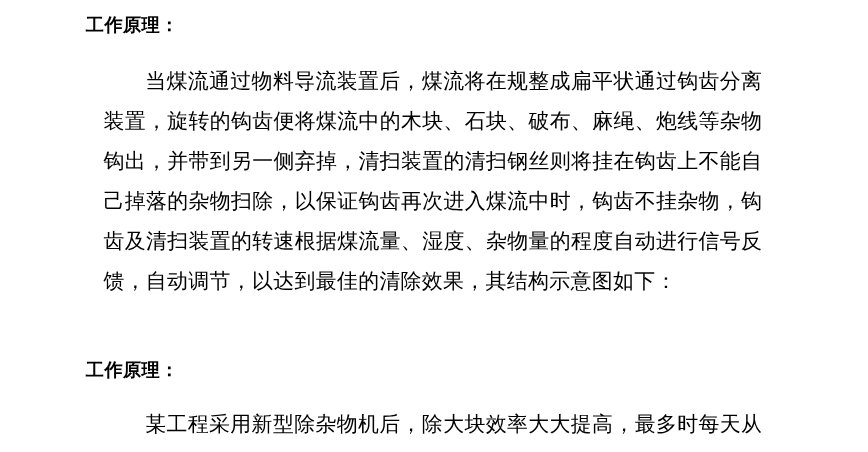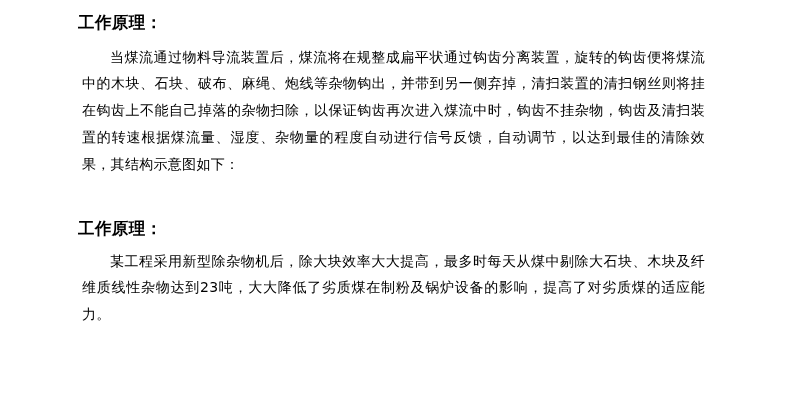--- a/index.html
+++ b/index.html
@@ -22,27 +22,27 @@
     padding: 10px 80px 0 78px;
   }
   .heading {
     font-size: 16.5px;
     font-weight: bold;
     line-height: 1.55;
     letter-spacing: 0.4px;
     margin: 0;
   }
   .para {
-    font-size: 14px;
+    font-size: 19px;
     line-height: 1.92;
     letter-spacing: 0.3px;
     text-align: justify;
     text-justify: inter-ideograph;
     text-indent: 2em;
-    margin: 4px;
+    margin: 16px;
   }
   .block-gap-small { height: 4px; }
   .block-gap-large { height: 34px; }
   .heading-two-gap { height: 2px; }
 </style>
 </head>
 <body>
 
 <div class="page">
 

